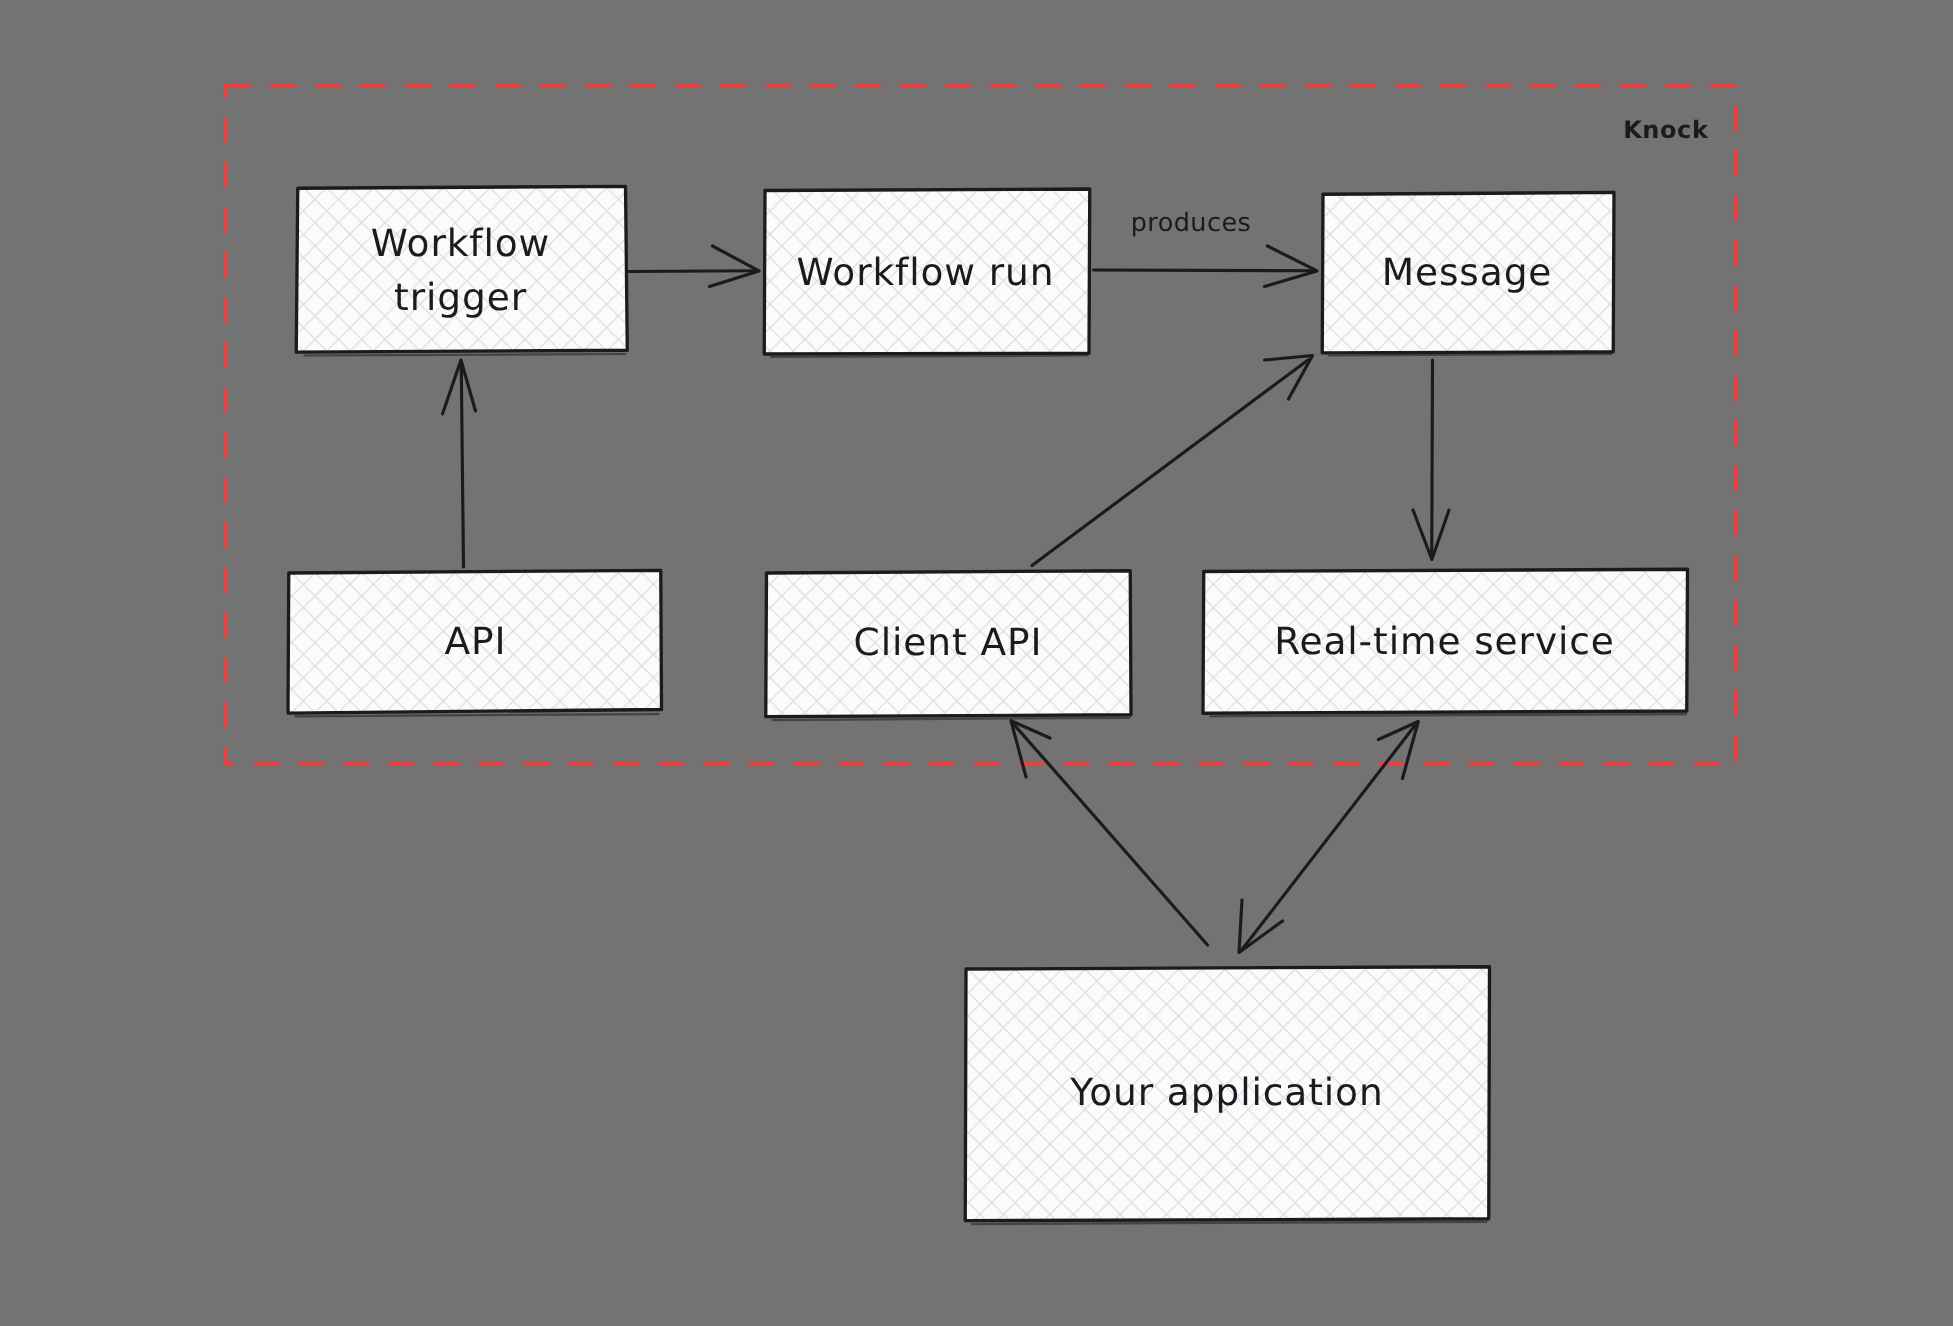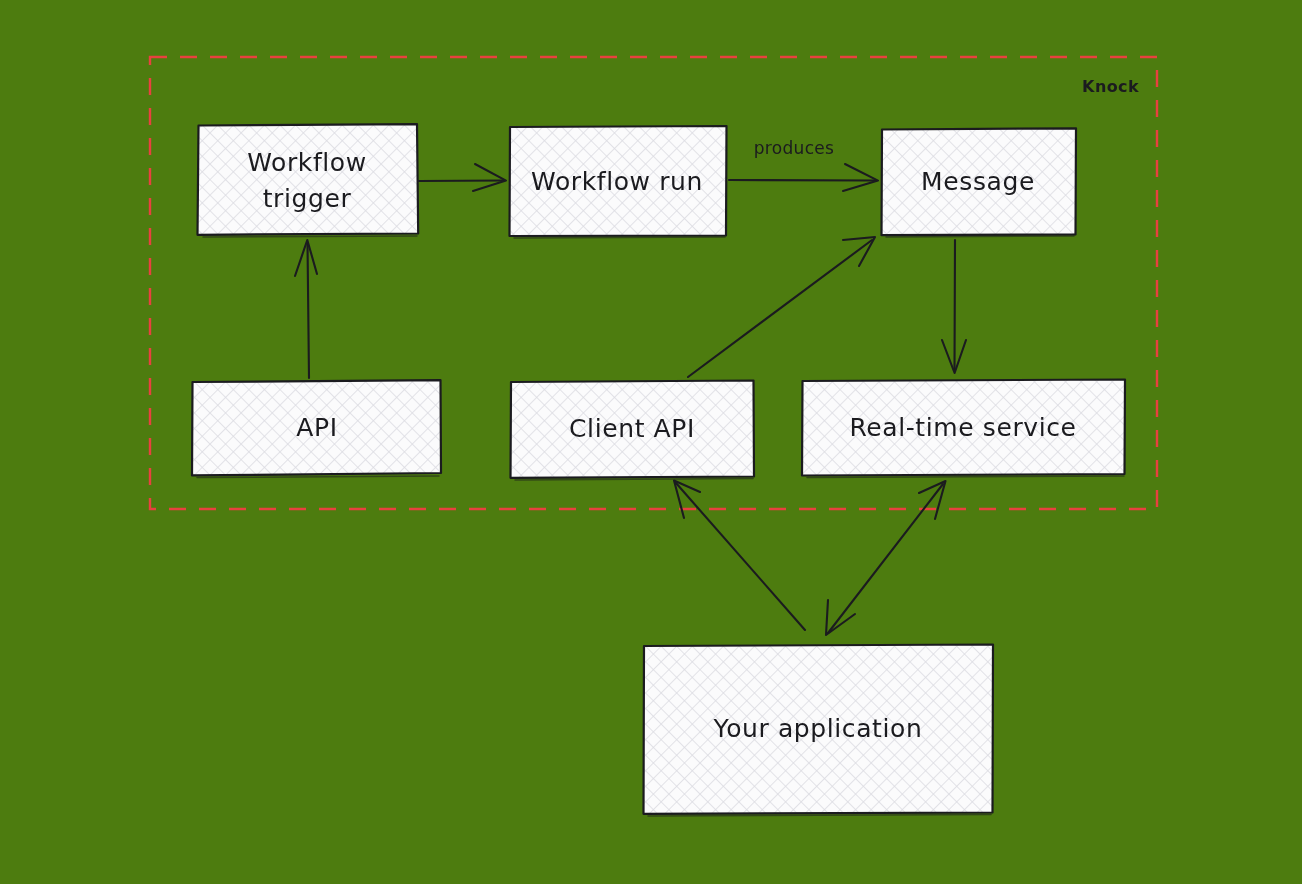--- a/index.html
+++ b/index.html
@@ -11,21 +11,21 @@
   body {
     width: 1302px;
     height: 884px;
     overflow: hidden;
     font-family: "DejaVu Sans", sans-serif;
   }
   #diagram-root {
     position: relative;
     width: 1302px;
     height: 884px;
-    background: #4d7c0f;
+    background: #737373;
   }
   svg#diagram-svg {
     display: block;
     width: 1302px;
     height: 884px;
   }
   .node-label {
     font-family: "DejaVu Sans", sans-serif;
     font-size: 25px;
     font-weight: 400;

